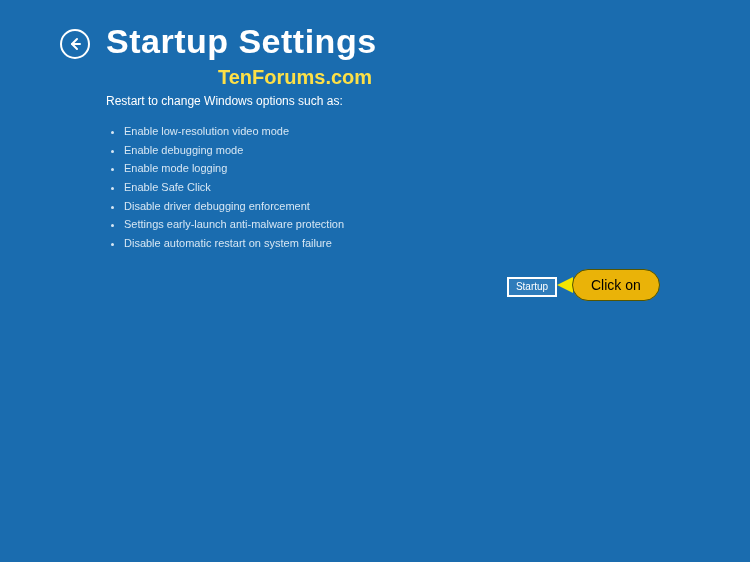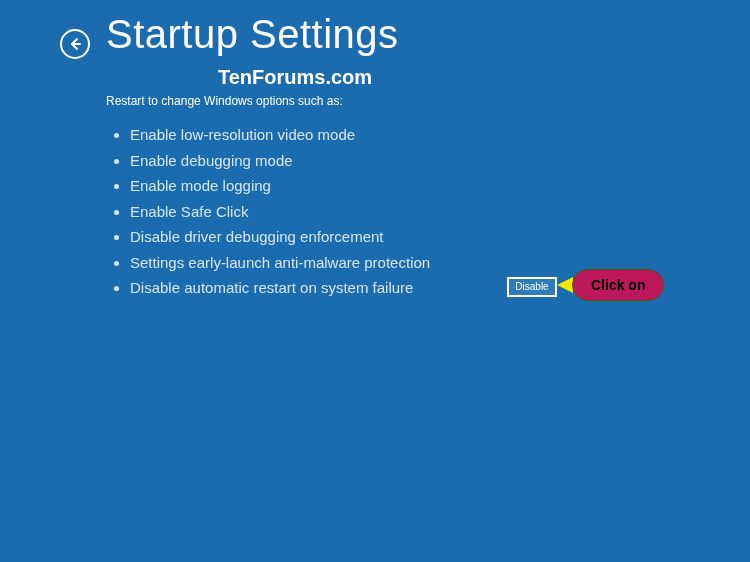--- a/index.html
+++ b/index.html
@@ -20,48 +20,48 @@
       border-radius: 50%;
       background: transparent;
       cursor: pointer;
       display: flex;
       align-items: center;
       justify-content: center;
     }
     .back-btn svg { display: block; }
     .title {
       position: absolute;
-      top: 12px;
+      top: 22px;
       left: 106px;
-      font-size: 40px;
-      font-weight: 400;
+      font-size: 34px;
+      font-weight: 700;
       letter-spacing: 0.5px;
     }
     .watermark {
       position: absolute;
       top: 66px;
       left: 218px;
       font-size: 20px;
       font-weight: bold;
       font-family: Arial, sans-serif;
-      color: #ffffff;
+      color: #fde047;
     }
     .subtitle {
       position: absolute;
       top: 94px;
       left: 106px;
       font-size: 12px;
       font-weight: 400;
     }
     .options-list {
       position: absolute;
       top: 122px;
-      left: 130px;
+      left: 124px;
       list-style: disc;
-      font-size: 15px;
+      font-size: 11px;
       line-height: 1.7;
       color: #d6e6f3;
     }
     .options-list li { margin-bottom: 0; }
     .restart-btn {
       position: absolute;
       top: 277px;
       left: 507px;
       width: 50px;
       height: 20px;
@@ -84,27 +84,27 @@
       pointer-events: none;
     }
     .callout-tail {
       width: 0; height: 0;
       border-top: 8px solid transparent;
       border-bottom: 8px solid transparent;
       border-right: 16px solid #f3e600;
       margin-right: -1px;
     }
     .callout-body {
-      background: #be185d;
+      background: #eab308;
       border: 1px solid #555500;
       border-radius: 16px;
       color: #000000;
       font-family: Arial, sans-serif;
       font-size: 14px;
-      font-weight: bold;
+      font-weight: normal;
       padding: 7px 18px;
       white-space: nowrap;
     }
   </style>
 </head>
 <body>
 
 <button class="back-btn">
   <svg width="16" height="16" viewBox="0 0 16 16">
     <path d="M10 3 L5 8 L10 13" stroke="#ffffff" stroke-width="2" fill="none" stroke-linecap="round" stroke-linejoin="round"></path>
@@ -121,18 +121,18 @@
 <ul class="options-list">
   <li>Enable low-resolution video mode</li>
   <li>Enable debugging mode</li>
   <li>Enable mode logging</li>
   <li>Enable Safe Click</li>
   <li>Disable driver debugging enforcement</li>
   <li>Settings early-launch anti-malware protection</li>
   <li>Disable automatic restart on system failure</li>
 </ul>
 
-<button class="restart-btn">Disable</button>
+<button class="restart-btn">Startup</button>
 
 <div class="callout">
   <div class="callout-tail"></div>
   <div class="callout-body">Click on</div>
 </div>
 
 </body></html>

